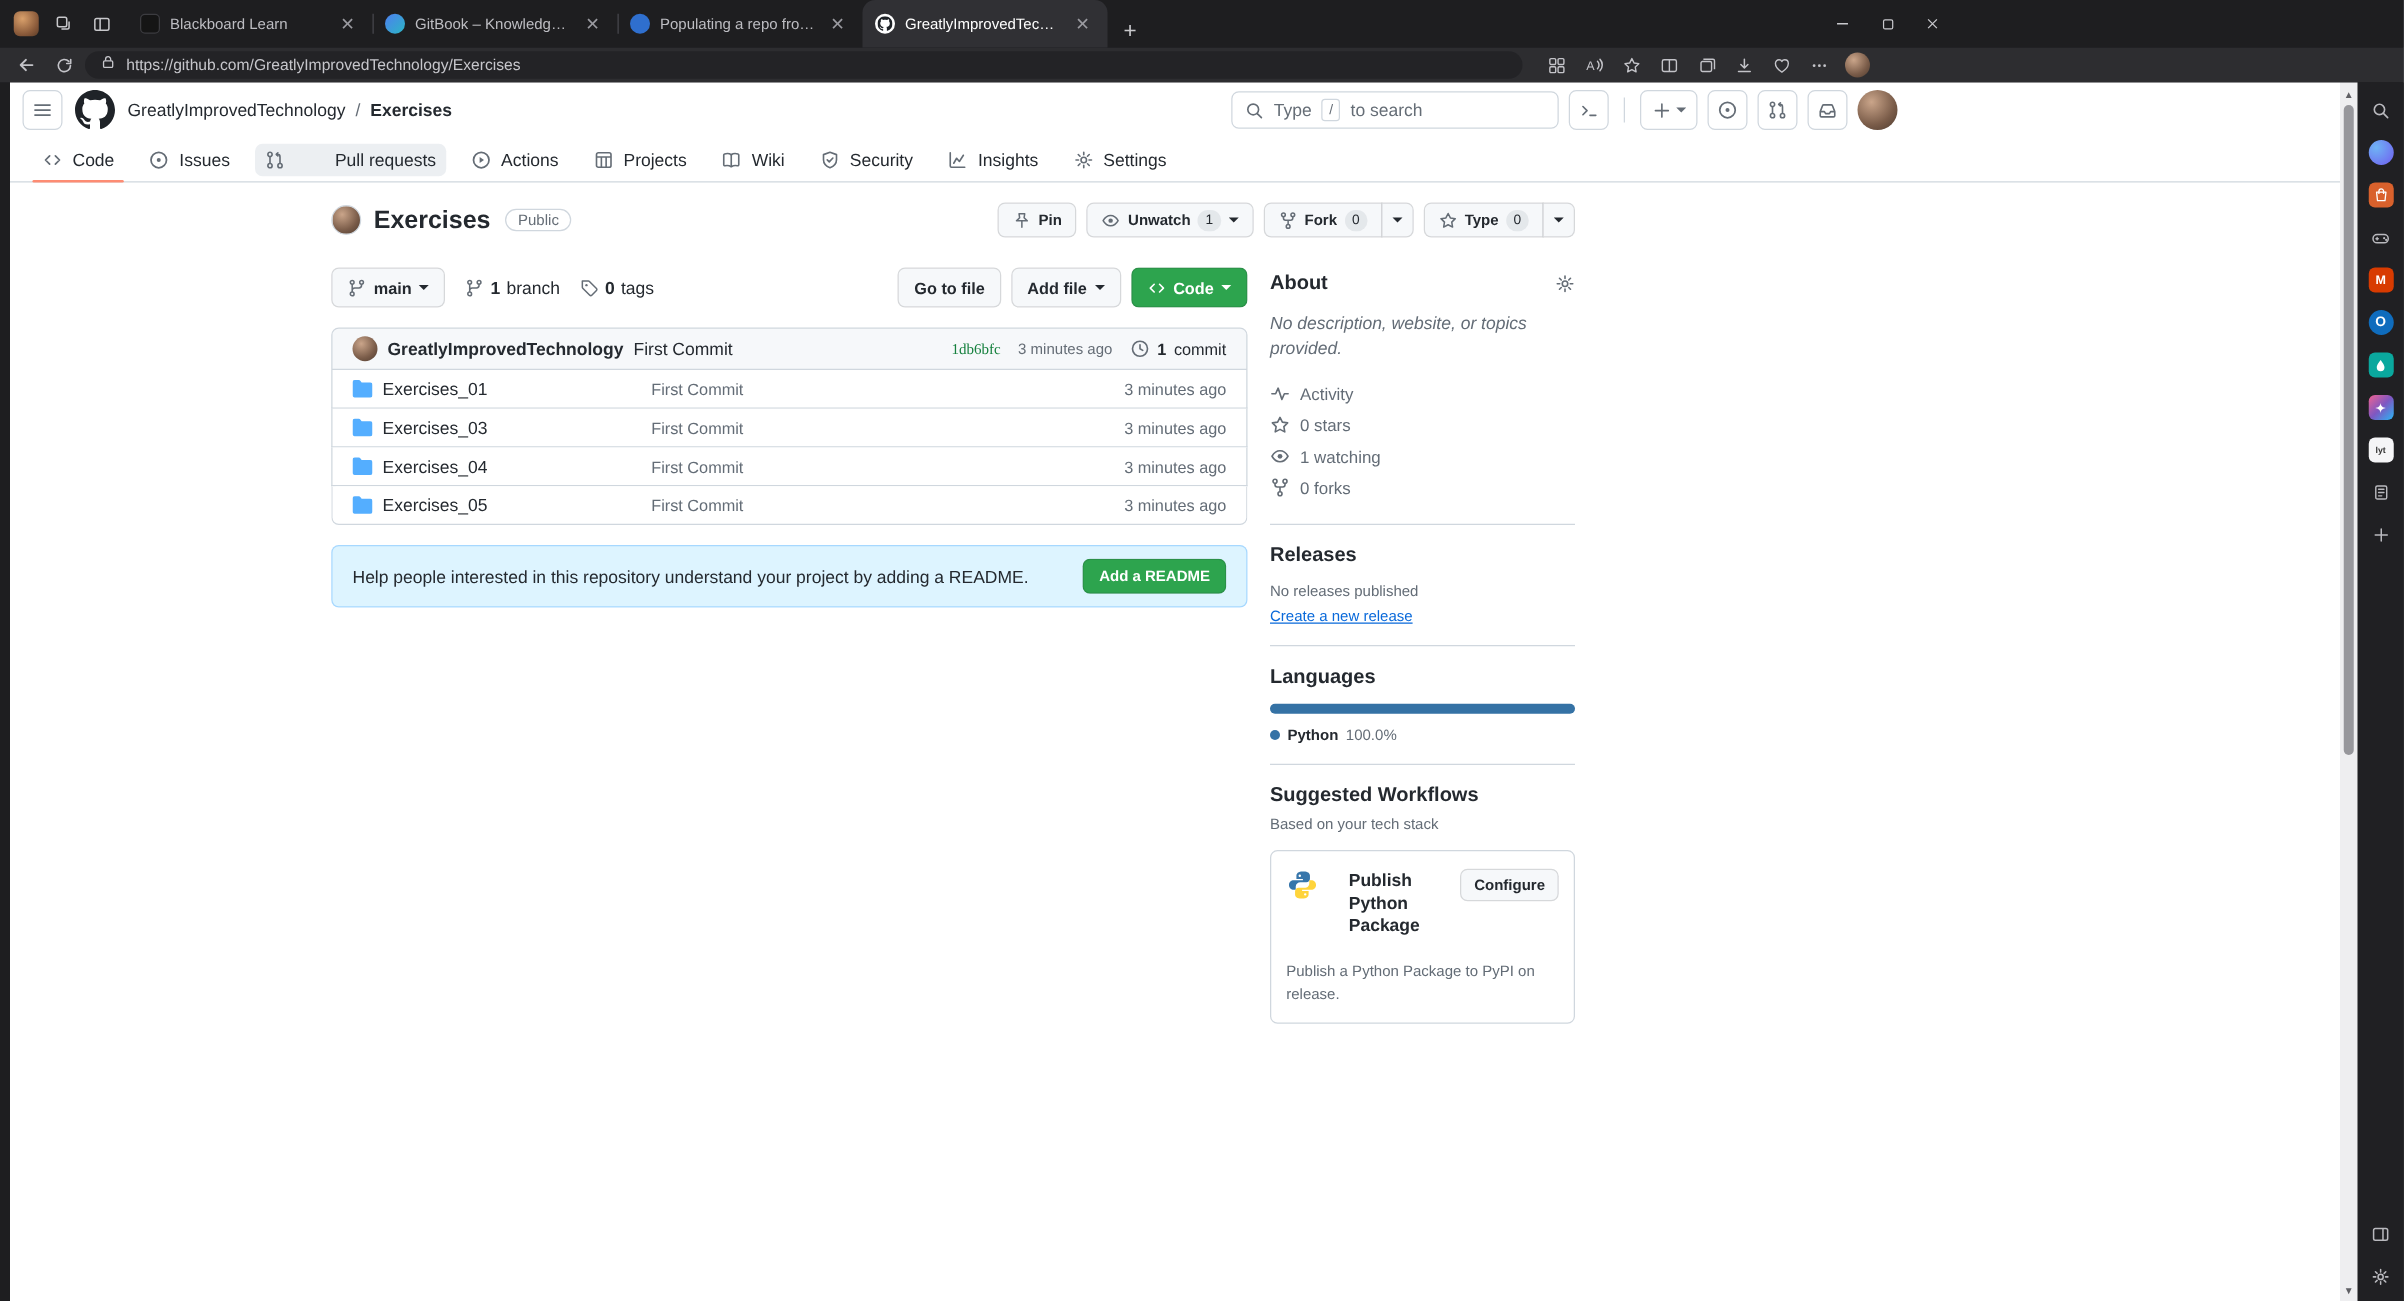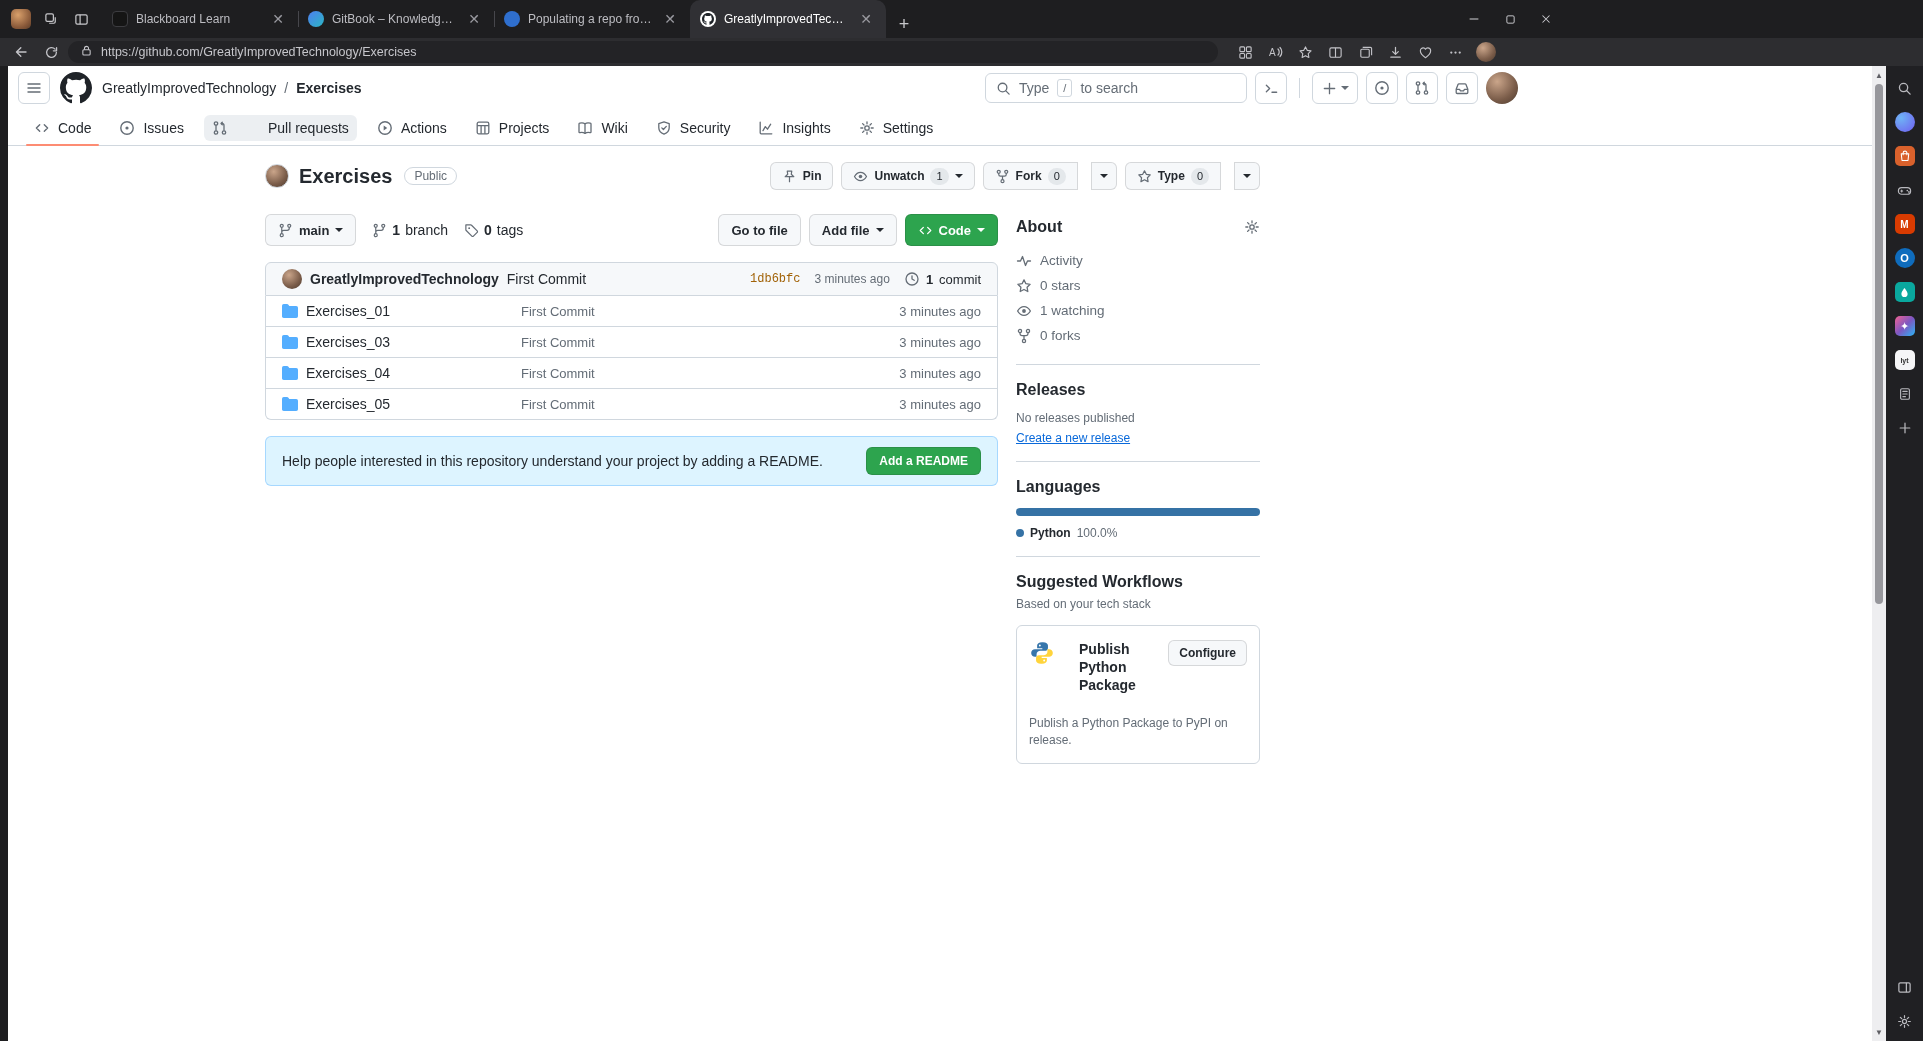--- a/index.html
+++ b/index.html
@@ -81,40 +81,40 @@
   .repo-head { display:flex; align-items:center; margin-bottom:24px; }
   .repo-title { display:flex; align-items:center; gap:10px; }
   .repo-avatar { width:24px; height:24px; border-radius:50%; border:1px solid #d0d7de; background:radial-gradient(circle at 35% 30%, #caa58a, #7a5c49 60%, #4c3a2e); }
   .repo-name { font-size:20px; font-weight:600; color:#24292f; }
   .label-pill { font-size:12px; color:#656d76; border:1px solid #d0d7de; border-radius:2em; padding:1px 9px; margin-left:2px; }
   .repo-actions { margin-left:auto; display:flex; gap:8px; align-items:center; }
   .btn { display:flex; align-items:center; gap:6px; background:#f6f8fa; border:1px solid rgba(31,35,40,0.15); border-radius:6px; color:#24292f; font-weight:600; }
   .btn-sm { height:28px; padding:0 11px; font-size:12px; }
   .btn-md { height:32px; padding:0 12px; font-size:13px; }
   .counter { background:rgba(175,184,193,0.25); border-radius:2em; font-size:11px; font-weight:500; padding:0 6px; line-height:17px; }
-  .split { display:flex;gap:14px; }
+  .split { display:flex; }
   .split .btn:first-child { border-radius:6px 0 0 6px; }
   .split .seg { width:26px; justify-content:center; gap:0; border-radius:0 6px 6px 0; margin-left:-1px; }
   .muted-ic { color:#656d76; display:flex; }
 
   .file-toolbar { display:flex; align-items:center; margin-bottom:16px; }
   .meta-links { display:flex; gap:16px; margin-left:16px; font-size:14px; color:#24292f; align-items:center; }
   .meta-item { display:flex; align-items:center; gap:5px; }
   .ft-right { margin-left:auto; display:flex; gap:8px; }
   .btn-green { background:#2da44e; border:1px solid rgba(31,35,40,0.15); color:#fff; }
   .btn-green-sm { display:flex; align-items:center; background:#2da44e; border:1px solid rgba(31,35,40,0.15); color:#fff; font-size:12px; font-weight:600; border-radius:6px; height:28px; padding:0 12px; }
 
   .grid { display:grid; grid-template-columns:733px 244px; column-gap:18px; align-items:start; }
 
   .commit-bar { display:flex; align-items:center; gap:8px; background:#f6f8fa; border:1px solid #d0d7de; border-radius:6px 6px 0 0; padding:5px 16px; font-size:14px; height:34px; }
   .commit-avatar { width:20px; height:20px; border-radius:50%; background:radial-gradient(circle at 35% 30%, #caa58a, #7a5c49 60%, #4c3a2e); }
   .commit-author { font-weight:600; color:#24292f; }
   .commit-msg { color:#24292f; }
   .commit-right { margin-left:auto; display:flex; align-items:center; gap:14px; }
-  .sha { font-family:Liberation Mono, monospace; font-size:12px; color:#a16207;margin-left:15px; }
+  .sha { font-family:Liberation Serif, serif; font-size:12px; color:#15803d;margin-left:15px; }
   .ago { font-size:12px; color:#656d76; }
   .commits-count { display:flex; align-items:center; gap:6px; font-size:13px; color:#24292f; }
   .commits-count b { font-weight:600; }
 
   .file-row { display:grid; grid-template-columns:16px 207px 1fr 120px; gap:8px; align-items:center; padding:5px 16px; border:1px solid #d0d7de; border-top:none; font-size:14px; height:31px; background:#fff; }
   .file-row:last-child { border-radius:0 0 6px 6px; }
   .f-name { color:#24292f; }
   .f-msg { color:#636c76; font-size:13px; }
   .f-time { color:#636c76; font-size:13px; text-align:right; }
 
@@ -643,20 +643,21 @@
             <section class="sb-section first">
               <div class="about-head">
                 <h2 class="sb-h2">About</h2>
                 <span class="muted-ic">
                     <svg width="16" height="16" viewBox="0 0 16 16">
                       <circle cx="8" cy="8" r="2.2" fill="none" stroke="currentColor" stroke-width="1.3"></circle>
                       <path d="M8 1.8v2M8 12.2v2M1.8 8h2M12.2 8h2M3.6 3.6 5 5M11 11l1.4 1.4M12.4 3.6 11 5M5 11l-1.4 1.4" stroke="currentColor" stroke-width="1.3" stroke-linecap="round"></path>
                     </svg>
                   </span>
               </div>
+              <p class="about-desc">No description, website, or topics provided.</p>
               <a class="about-item">
                 <span class="muted-ic">
                     <svg width="16" height="16" viewBox="0 0 16 16">
                       <path d="M1.5 8h3l2-4.5 3 9 2-4.5h3" fill="none" stroke="currentColor" stroke-width="1.3" stroke-linecap="round" stroke-linejoin="round"></path>
                     </svg>
                   </span>
                 <span>Activity</span>
               </a>
               <a class="about-item">
                 <span class="muted-ic">

